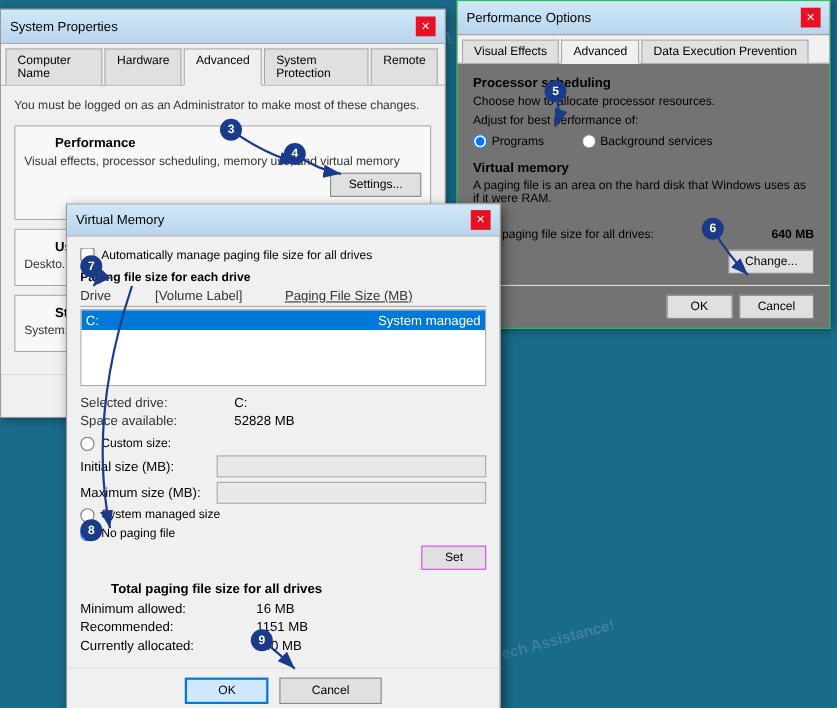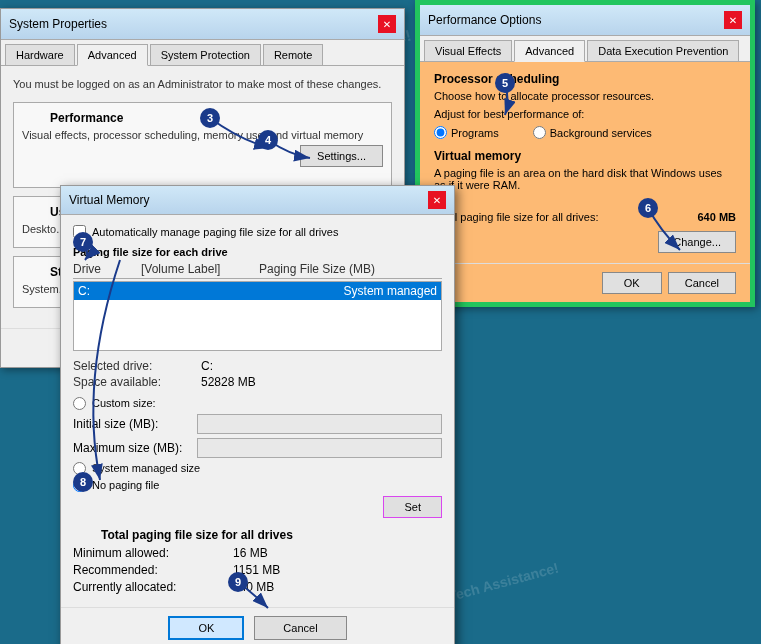--- a/index.html
+++ b/index.html
@@ -127,22 +127,22 @@
       font-size: 11px;
       min-width: 60px;
     }
 
     
     .perf-window {
       position: absolute;
       top: 0px;
       left: 415px;
       width: 340px;
-      background: #fdba74;
-      border: 5px solid #22c55e;
+      background: #737373;
+      border: 1px solid #22c55e;
       box-shadow: 2px 2px 8px rgba(0,0,0,0.4);
       z-index: 10;
     }
     .perf-tabs {
       display: flex;
       background: #f0f0f0;
       border-bottom: 1px solid #aaa;
       padding: 4px 4px 0;
     }
     .perf-content {
@@ -200,42 +200,42 @@
       display: flex;
       gap: 8px;
       font-size: 11px;
       color: #333;
       border-bottom: 1px solid #aaa;
       padding-bottom: 2px;
       margin-bottom: 2px;
     }
     .drive-table-header span:first-child { width: 60px; }
     .drive-table-header span:nth-child(2) { width: 110px; }
-    .drive-table-header span:last-child { flex: 1; }
+    .drive-table-header span:last-child { flex: 1; text-decoration: underline; }
     .drive-list {
       border: 1px solid #aaa;
       background: white;
       height: 70px;
       overflow-y: auto;
       margin-bottom: 8px;
     }
     .drive-row {
       display: flex;
       gap: 8px;
       padding: 2px 4px;
       font-size: 11px;
     }
     .drive-row.selected { background: #0078d7; color: white; }
     .drive-row span:first-child { width: 56px; }
     .drive-row span:nth-child(2) { width: 110px; }
     .drive-row span:last-child { flex: 1; text-align: right; }
     .info-grid {
       display: grid;
       grid-template-columns: 120px 1fr;
-      gap: 2px 8px;
+      gap: 2px 20px;
       margin-bottom: 8px;
       font-size: 11px;
     }
     .info-label { color: #333; }
     .info-value { color: #000; }
     .radio-option { display: flex; gap: 6px; margin-bottom: 4px; }
     .radio-option label { font-size: 11px; }
     .size-input-row {
       display: grid;
       grid-template-columns: 120px 1fr;
@@ -313,20 +313,21 @@
   </style>
 </head>
 <body>
 
 <div class="sys-props-window">
   <div class="window-titlebar">
     <span class="window-title">System Properties</span>
     <button class="window-close-btn">✕</button>
   </div>
   <div class="tabs-bar">
+    <div class="tab">Computer Name</div>
     <div class="tab">Hardware</div>
     <div class="tab active">Advanced</div>
     <div class="tab">System Protection</div>
     <div class="tab">Remote</div>
   </div>
   <div class="window-content">
     <div class="admin-note">You must be logged on as an Administrator to make most of these changes.</div>
     <div class="section-box">
       <div class="section-label">Performance</div>
       <div class="section-desc">Visual effects, processor scheduling, memory use, and virtual memory</div>

